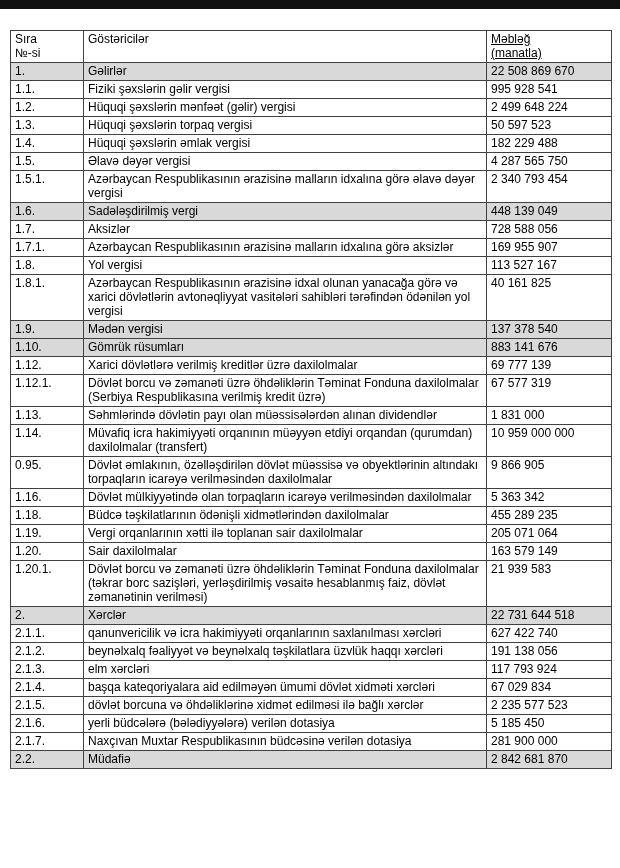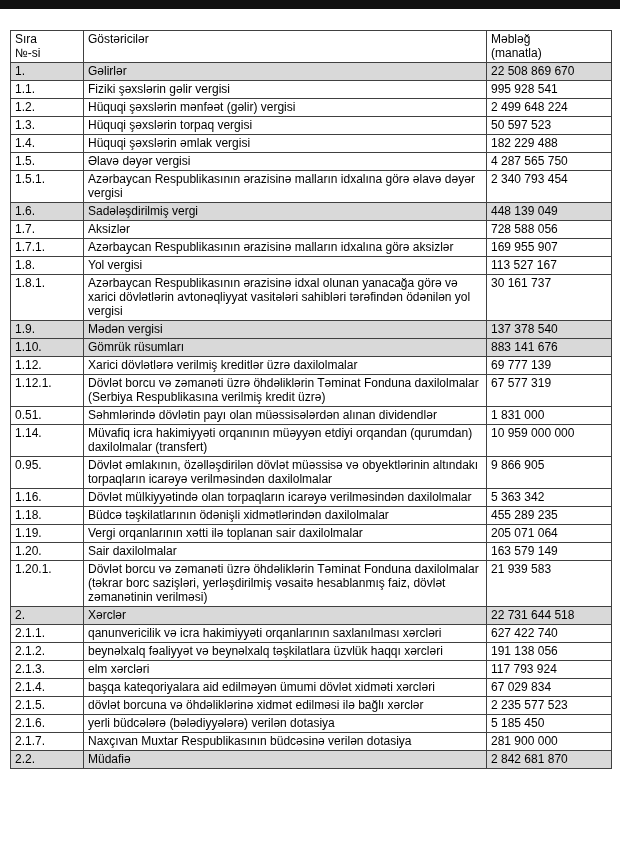--- a/index.html
+++ b/index.html
@@ -35,21 +35,21 @@
     text-align: left;
     font-weight: normal;
     padding: 1px 4px 2px 4px;
     word-wrap: break-word;
   }
   table.budget-table th {
     white-space: pre-line;
   }
   .col-no  { width: 64px; }
   .col-ind { width: 394px; }
-  .col-amt { width: 116px; }
+  .col-amt { width: 116px; text-decoration: underline; }
   tr.shaded td {
     background: var(--shade, #d9d9d9);
   }
   td.cell-no { padding-left: 6px; }
 </style>
 </head>
 <body>
 
 <div class="top-edge-bar"></div>
 
@@ -115,21 +115,21 @@
         <td class="cell-amt">169 955 907</td>
       </tr>
       <tr>
         <td class="cell-no">1.8.</td>
         <td class="cell-ind">Yol vergisi</td>
         <td class="cell-amt">113 527 167</td>
       </tr>
       <tr>
         <td class="cell-no">1.8.1.</td>
         <td class="cell-ind">Azərbaycan Respublikasının ərazisinə idxal olunan yanacağa görə və xarici dövlətlərin avtonəqliyyat vasitələri sahibləri tərəfindən ödənilən yol vergisi</td>
-        <td class="cell-amt">30 161 737</td>
+        <td class="cell-amt">40 161 825</td>
       </tr>
       <tr class="shaded">
         <td class="cell-no">1.9.</td>
         <td class="cell-ind">Mədən vergisi</td>
         <td class="cell-amt">137 378 540</td>
       </tr>
       <tr class="shaded">
         <td class="cell-no">1.10.</td>
         <td class="cell-ind">Gömrük rüsumları</td>
         <td class="cell-amt">883 141 676</td>
@@ -138,21 +138,21 @@
         <td class="cell-no">1.12.</td>
         <td class="cell-ind">Xarici dövlətlərə verilmiş kreditlər üzrə daxilolmalar</td>
         <td class="cell-amt">69 777 139</td>
       </tr>
       <tr>
         <td class="cell-no">1.12.1.</td>
         <td class="cell-ind">Dövlət borcu və zəmanəti üzrə öhdəliklərin Təminat Fonduna daxilolmalar (Serbiya Respublikasına verilmiş kredit üzrə)</td>
         <td class="cell-amt">67 577 319</td>
       </tr>
       <tr>
-        <td class="cell-no">0.51.</td>
+        <td class="cell-no">1.13.</td>
         <td class="cell-ind">Səhmlərində dövlətin payı olan müəssisələrdən alınan dividendlər</td>
         <td class="cell-amt">1 831 000</td>
       </tr>
       <tr>
         <td class="cell-no">1.14.</td>
         <td class="cell-ind">Müvafiq icra hakimiyyəti orqanının müəyyən etdiyi orqandan (qurumdan) daxilolmalar (transfert)</td>
         <td class="cell-amt">10 959 000 000</td>
       </tr>
       <tr>
         <td class="cell-no">0.95.</td>

